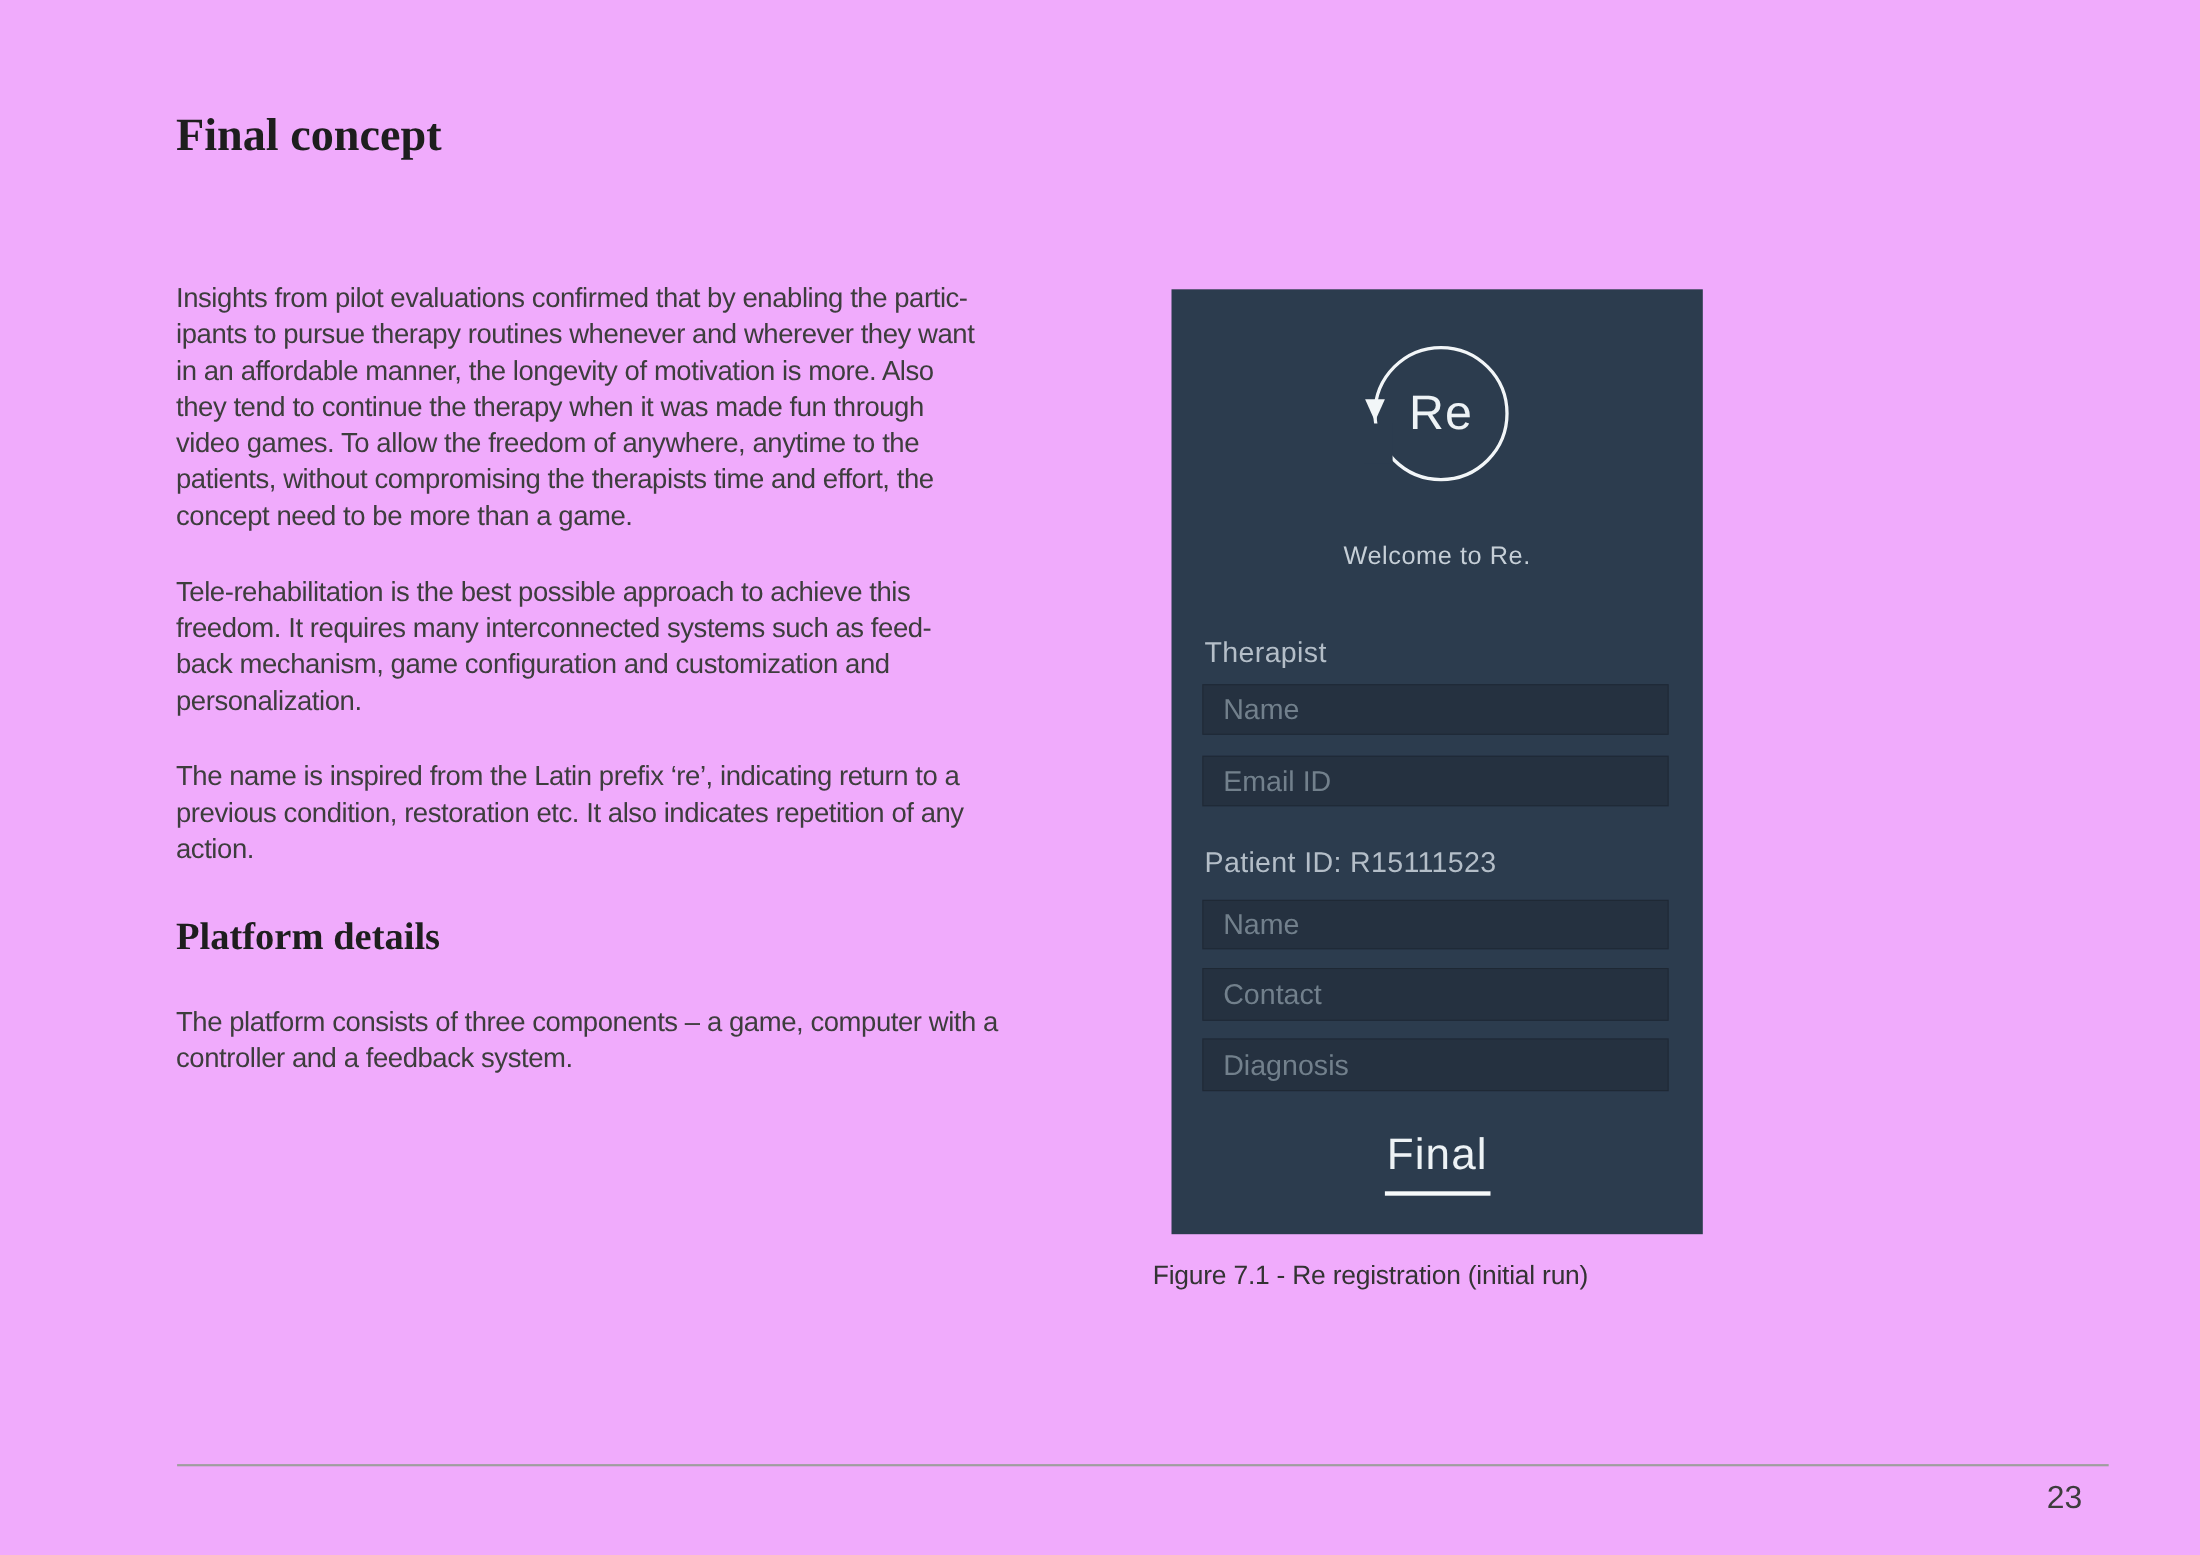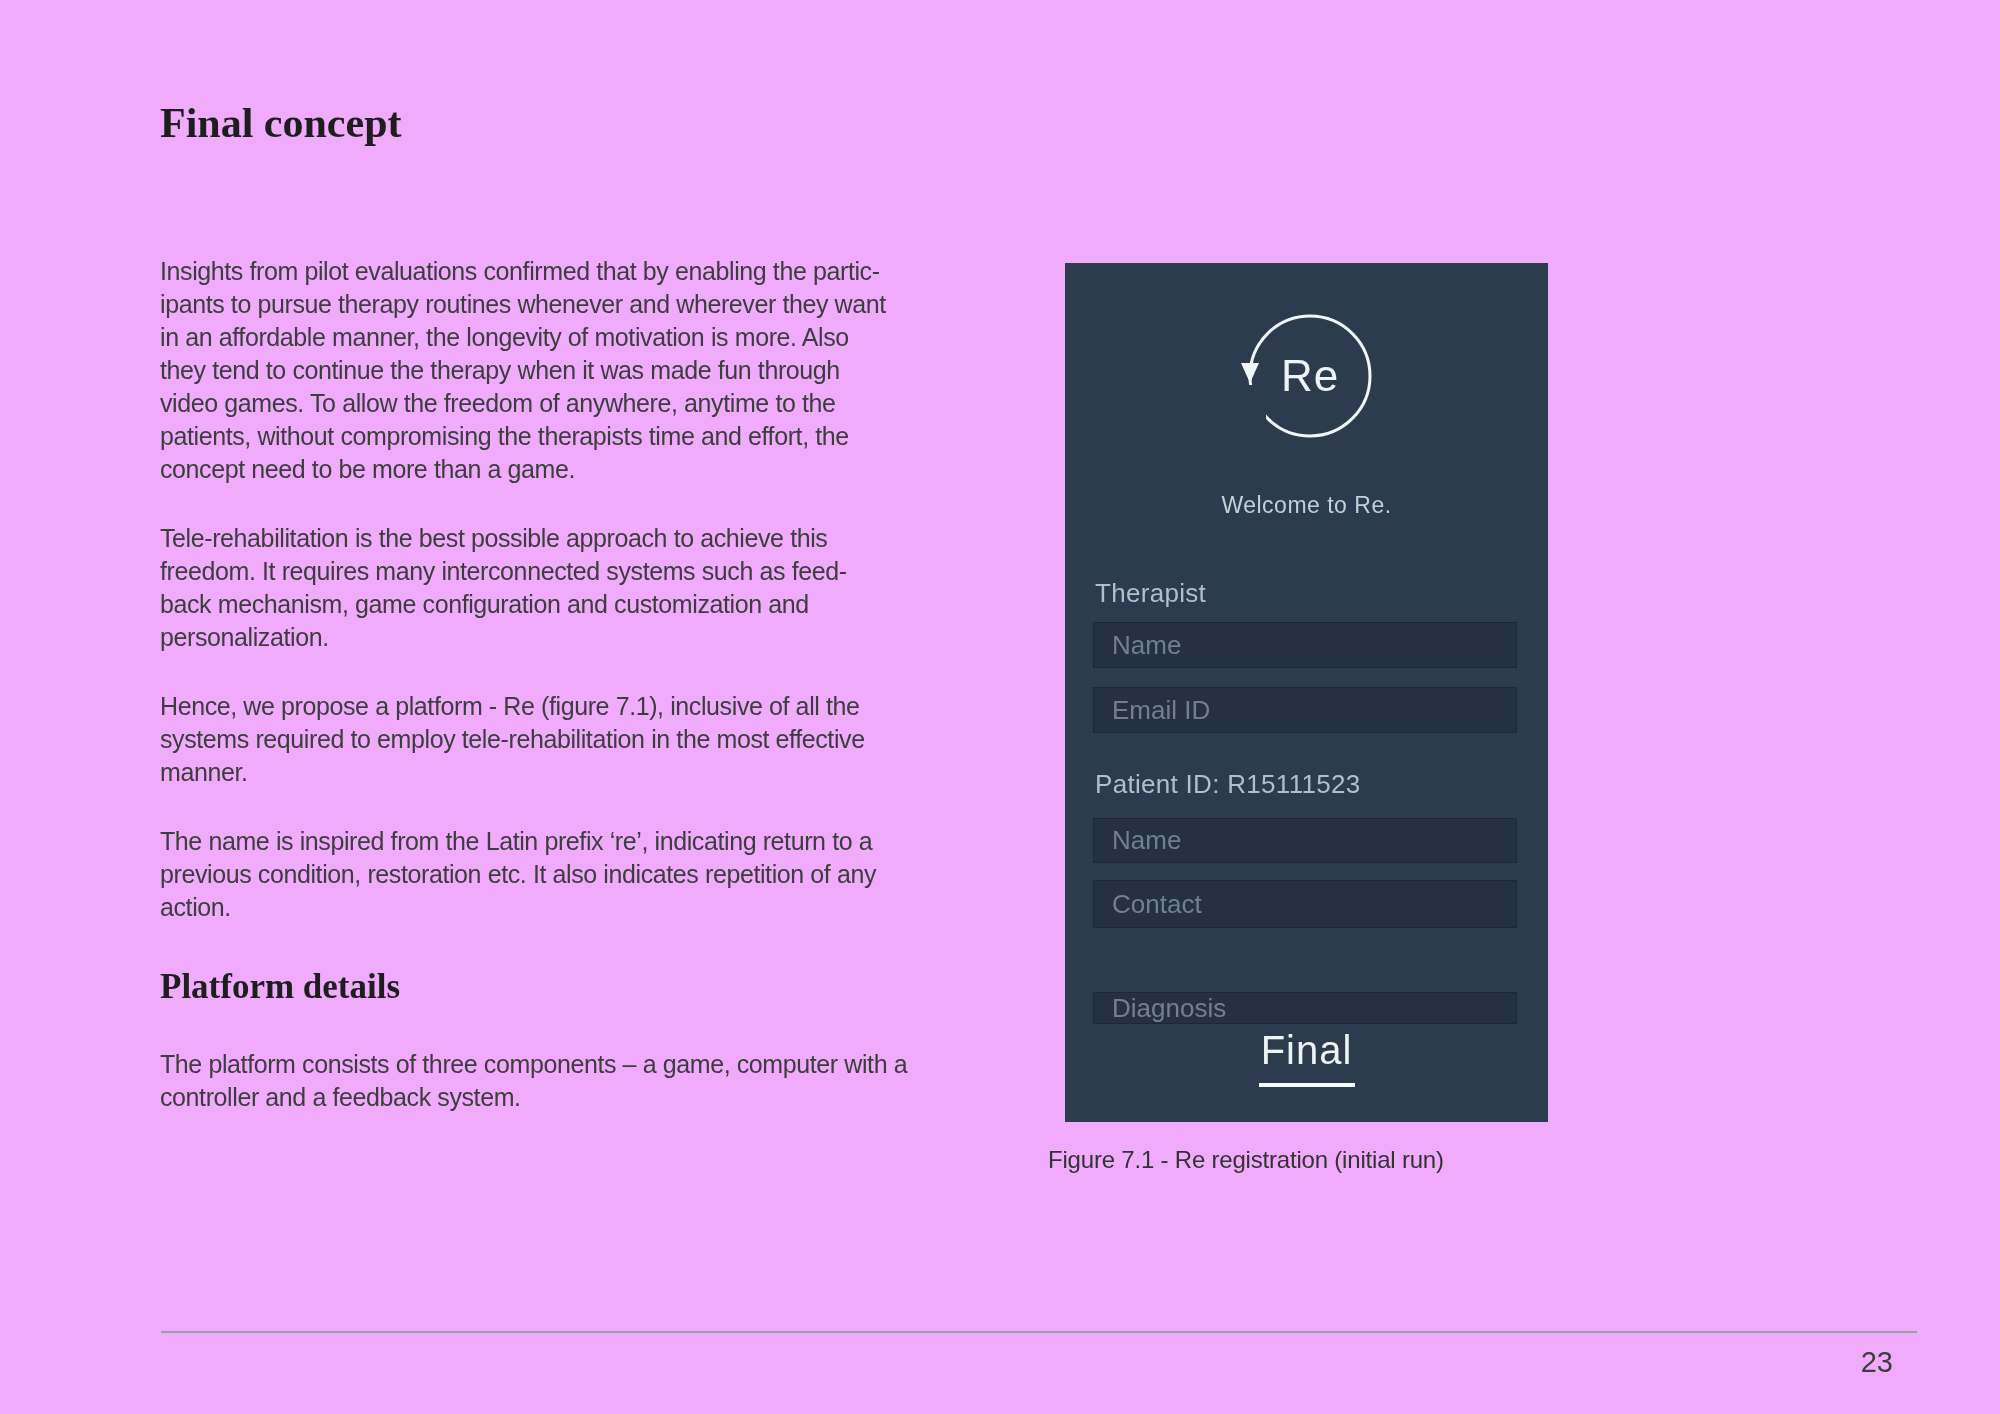--- a/index.html
+++ b/index.html
@@ -95,21 +95,21 @@
     padding: 0 14px 0 18px;
     font-family: "Liberation Sans", sans-serif;
     font-size: 26px; font-weight: 300;
     color: #c6cfd7;
   }
   .field::placeholder { color: #72808c; opacity: 1; }
   .f1 { top: 359px; }
   .f2 { top: 424px; }
   .f3 { top: 555px; height: 45px; }
   .f4 { top: 617px; height: 48px; }
-  .f5 { top: 681px; height: 32px; margin-top: 48px; }
+  .f5 { top: 681px; height: 48px; }
   .begin {
     position: absolute;
     left: 0; top: 765px; width: 100%;
     text-align: center;
     cursor: pointer;
   }
   .begin-label {
     font-size: 40px; font-weight: 300;
     letter-spacing: 1px;
     color: #edf2f5;
@@ -156,23 +156,20 @@
 ipants to pursue therapy routines whenever and wherever they want
 in an affordable manner, the longevity of motivation is more. Also
 they tend to continue the therapy when it was made fun through
 video games. To allow the freedom of anywhere, anytime to the
 patients, without compromising the therapists time and effort, the
 concept need to be more than a game.</p>
     <p class="body-p">Tele-rehabilitation is the best possible approach to achieve this
 freedom. It requires many interconnected systems such as feed-
 back mechanism, game configuration and customization and
 personalization.</p>
-    <p class="body-p">Hence, we propose a platform - Re (figure 7.1), inclusive of all the
-systems required to employ tele-rehabilitation in the most effective
-manner.</p>
     <p class="body-p">The name is inspired from the Latin prefix ‘re’, indicating return to a
 previous condition, restoration etc. It also indicates repetition of any
 action.</p>
     <h2 class="sub-heading">Platform details</h2>
     <p class="body-p">The platform consists of three components – a game, computer with a
 controller and a feedback system.</p>
   </div>
 
   <div class="phone">
 

